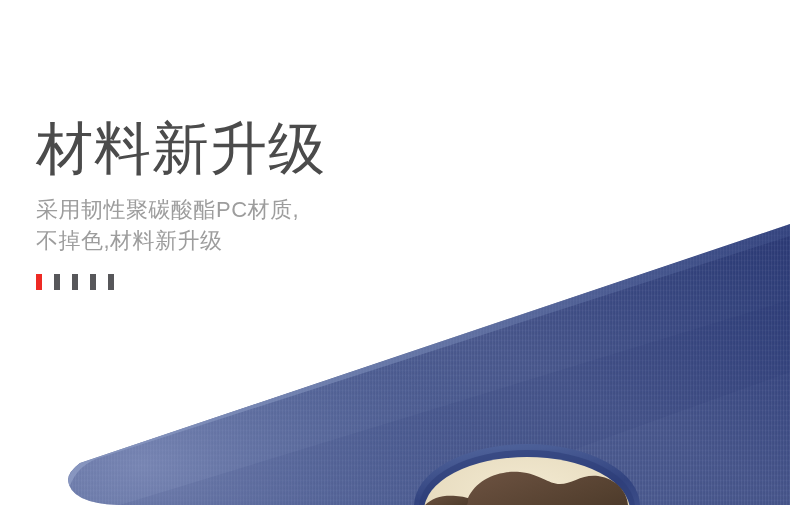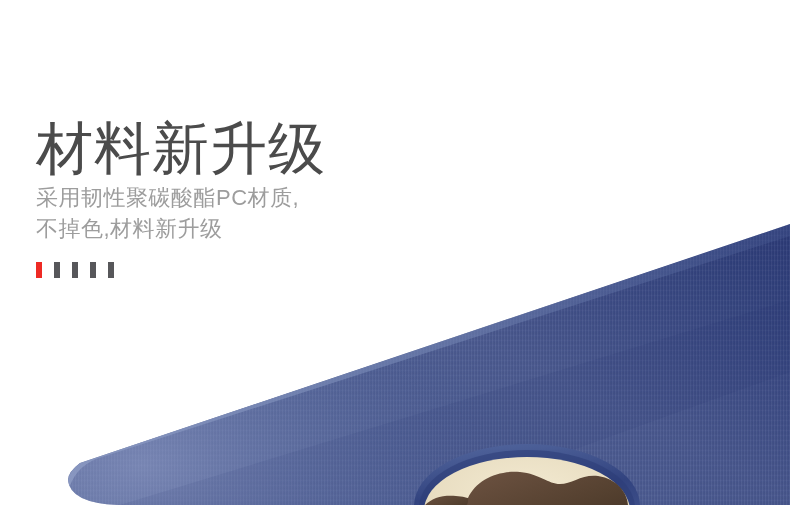--- a/index.html
+++ b/index.html
@@ -26,21 +26,21 @@
   .headline {
     font-size: 57px;
     line-height: 1.08;
     font-weight: 300;
     color: #4b4b4b;
     letter-spacing: 1px;
     white-space: nowrap;
     margin: 0;
   }
   .sub-lines {
-    margin-top: 2px;
+    margin-top: 14px;
   }
   .subline {
     font-size: 22px;
     line-height: 1.42;
     font-weight: 300;
     color: #9d9d9d;
     letter-spacing: 0.5px;
     white-space: nowrap;
   }
 

